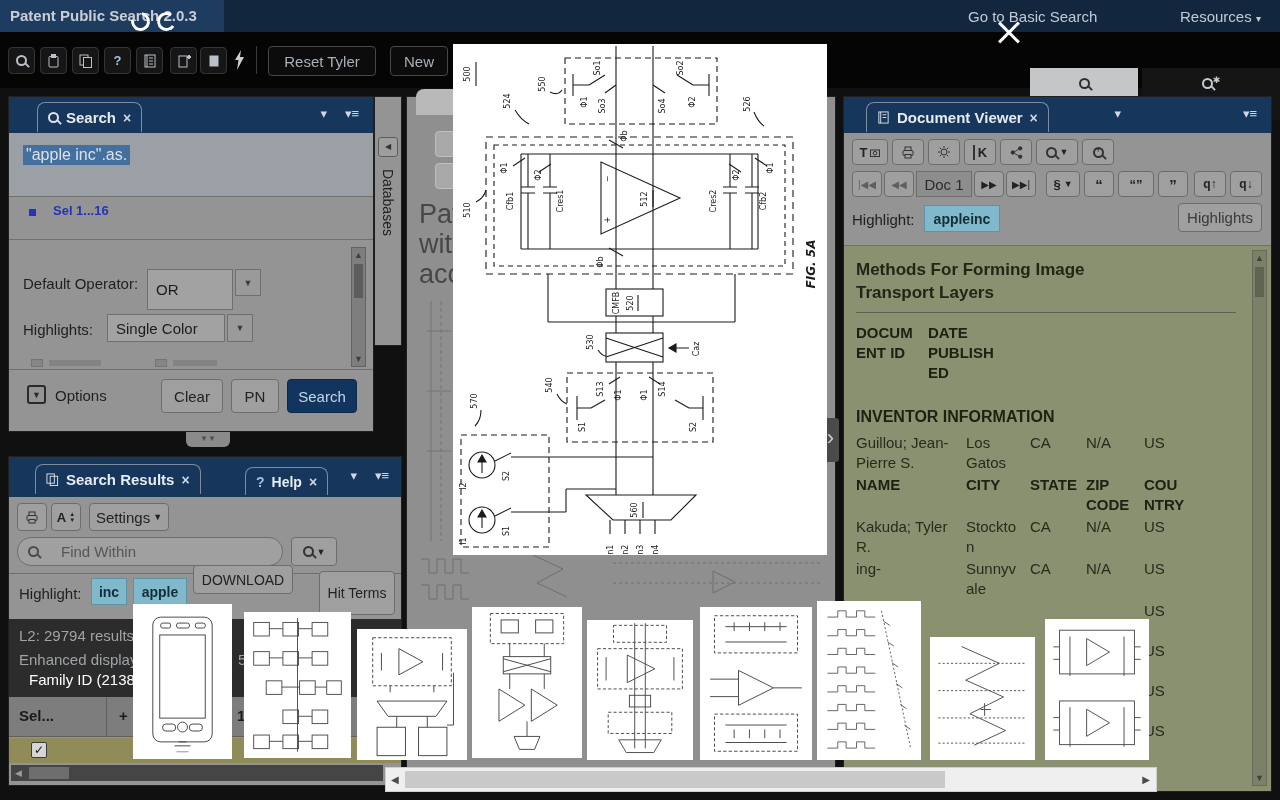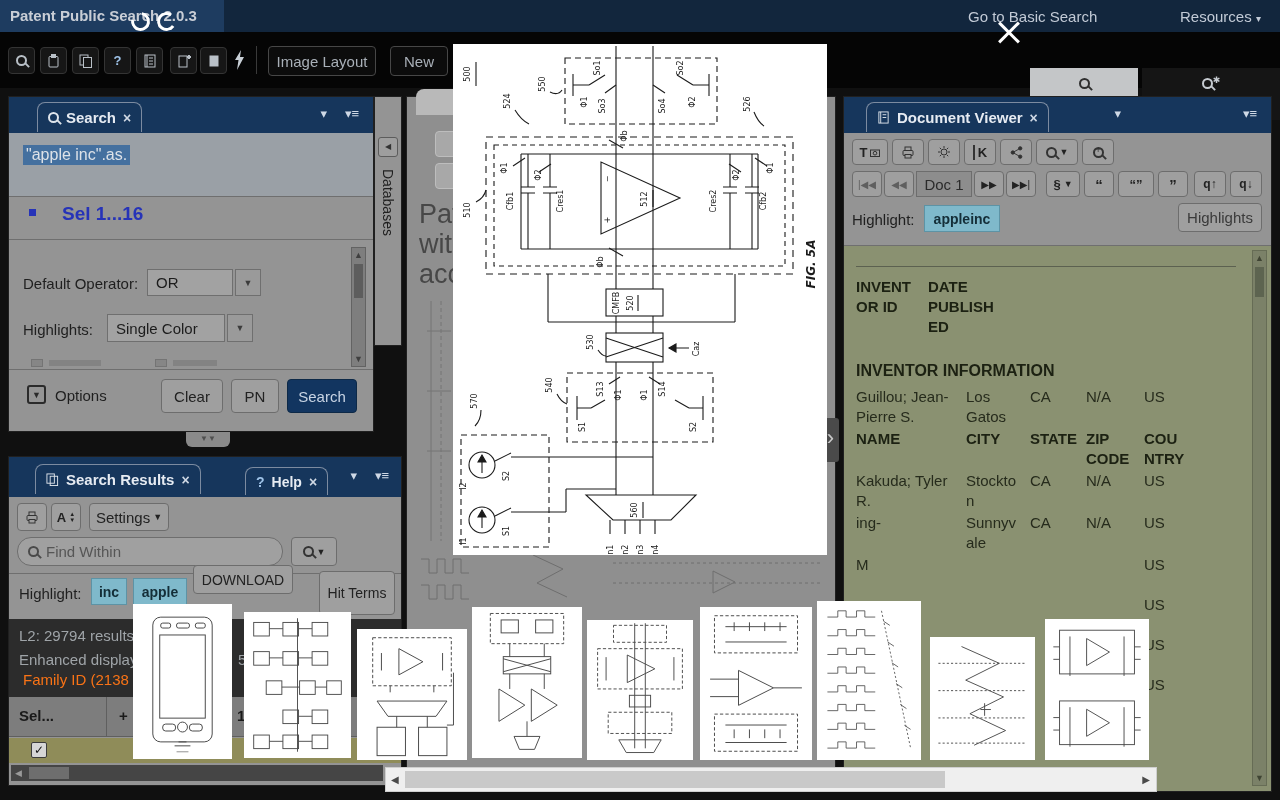--- a/index.html
+++ b/index.html
@@ -117,21 +117,21 @@
     <svg width="14" height="14" viewBox="0 0 14 14" stroke="#b9c0c7" fill="#b9c0c7">
         <rect x="3" y="2" width="8" height="10"></rect>
       </svg>
     </div>
   <div class="p" style="left:232px;top:17px">
     <svg width="14" height="22" viewBox="0 0 14 22">
         <path d="M9 1 L3 11 H6.5 L5 21 L12 8 H8 Z" fill="#c8cfd6"></path>
       </svg>
     </div>
   <div class="p" style="left:256px;top:14px;width:1px;height:28px;background:#3a3a3a"></div>
-  <div class="p dbtn" style="left:268px;top:14px;width:108px;height:30px">Image Layout</div>
+  <div class="p dbtn" style="left:268px;top:14px;width:108px;height:30px">Reset Tyler</div>
   <div class="p dbtn" style="left:390px;top:14px;width:58px;height:30px">New</div>
   <div class="p toptab" style="left:1030px;width:108px;background:#c4c6c8;color:#2f2f2f">
     <span class="mag"></span>
     <span>Quick Search</span>
   </div>
   <div class="p toptab" style="left:1142px;width:138px;background:#151515;color:#c6cbd1">
     <span><span class="mag"></span><span style="font-size:9px;vertical-align:top">✱</span></span>
     <span>Enhanced Search</span>
   </div>
 </div>
@@ -143,25 +143,25 @@
       <span>Search</span>
         <span class="x">×</span>
     </div>
     <div class="phead-ico" style="right:46px">▾</div>
     <div class="phead-ico" style="right:14px">▾≡</div>
   </div>
   <div class="p" style="left:0;top:36px;width:364px;height:64px;background:#9aa0a6;border-bottom:1px solid #6f6f6f">
     <span style="position:absolute;left:14px;top:12px;font-size:16px;color:#dde2e8;background:#44709f;padding:1px 3px">"apple inc".as.</span>
   </div>
   <div class="p" style="left:20px;top:112px;width:7px;height:7px;background:#2633b8"></div>
-  <div class="p sel-blue" style="left:53px;top:106px;font-size:19px">Sel 1...16</div>
+  <div class="p sel-blue" style="left:44px;top:106px;font-size:13px">Sel 1...16</div>
   <div class="p" style="left:0;top:142px;width:364px;height:1px;background:#6f6f6f"></div>
 
   <div class="p fldlbl" style="left:14px;top:178px">Default Operator:</div>
-  <div class="p select" style="left:138px;top:172px;width:86px;height:27px">OR</div>
+  <div class="p select" style="left:138px;top:172px;width:86px;height:41px">OR</div>
   <div class="p selarrow" style="left:226px;top:172px;width:26px;height:27px">▼</div>
 
   <div class="p fldlbl" style="left:14px;top:224px">Highlights:</div>
   <div class="p select" style="left:98px;top:217px;width:118px;height:28px">Single Color</div>
   <div class="p selarrow" style="left:218px;top:217px;width:26px;height:28px">▼</div>
 
   <div class="p" style="left:22px;top:262px;width:12px;height:8px;background:#868686;border:1px solid #747474"></div>
   <div class="p" style="left:40px;top:263px;width:52px;height:6px;background:#838383"></div>
   <div class="p" style="left:146px;top:262px;width:12px;height:8px;background:#868686;border:1px solid #747474"></div>
   <div class="p" style="left:164px;top:263px;width:44px;height:6px;background:#838383"></div>
@@ -216,41 +216,41 @@
     </div>
   <div class="p gbtn" style="left:42px;top:46px;width:30px;height:28px;font-weight:bold">
     <span>A</span>
       <span style="font-size:6px;line-height:6px">▲<br>▼</span>
     </div>
   <div class="p gbtn" style="left:80px;top:46px;width:80px;height:28px;font-size:15px">
     <span>Settings</span>
       <span style="font-size:9px">▼</span>
     </div>
 
-  <div class="p" style="left:8px;top:80px;width:266px;height:29px;background:#a0a0a0;border:1px solid #6e6e6e;border-radius:14px;display:flex;align-items:center;gap:7px;padding:0 10px">
+  <div class="p" style="left:8px;top:80px;width:266px;height:29px;background:#a0a0a0;border:1px solid #6e6e6e;border-radius:14px;display:flex;align-items:center;gap:22px;padding:0 10px">
     <span class="mag" style="color:#4a4a4a"></span>
     <input class="findin" placeholder="Find Within" style="">
   </div>
   <div class="p gbtn" style="left:282px;top:80px;width:46px;height:29px">
     <span class="mag" style="color:#333"></span>
       <span style="font-size:9px">▼</span>
     </div>
 
   <div class="p" style="left:0;top:116px;width:392px;height:1px;background:#6f6f6f"></div>
   <div class="p fldlbl" style="left:10px;top:128px">Highlight:</div>
   <div class="p chip" style="left:82px;top:121px;width:36px;height:27px">inc</div>
   <div class="p chip" style="left:124px;top:121px;width:54px;height:27px">apple</div>
   <div class="p gbtn" style="left:184px;top:108px;width:100px;height:29px;font-size:14px">DOWNLOAD</div>
   <div class="p gbtn" style="left:310px;top:114px;width:76px;height:44px;font-size:14px;text-align:center;white-space:pre-line;line-height:18px">Hit Terms</div>
 
   <div class="p" style="left:0;top:162px;width:392px;height:78px;background:#2c2c2c">
     <div class="p" style="left:10px;top:8px;font-size:15px;color:#9fa4a8">L2: 29794 results</div>
     <div class="p" style="left:10px;top:32px;font-size:15px;color:#9fa4a8">Enhanced display</div>
     <div class="p" style="left:229px;top:32px;font-size:15px;color:#9fa4a8">50</div>
-    <div class="p" style="left:14px;top:52px;font-size:15px;color:#f97316">Family ID (2138</div>
+    <div class="p" style="left:20px;top:52px;font-size:15px;color:#ffffff">Family ID (2138</div>
   </div>
 
   <div class="p" style="left:0;top:240px;width:392px;height:40px;background:#7d7d7d;border-bottom:1px solid #5f5f5f">
     <span class="p" style="left:10px;top:10px;font-size:15px;font-weight:bold;color:#1a1a1a">Sel...</span>
     <span class="p" style="left:110px;top:10px;font-size:15px;font-weight:bold;color:#1a1a1a">+</span>
     <span class="p" style="left:228px;top:10px;font-size:15px;font-weight:bold;color:#1a1a1a">1</span>
     <span class="p" style="left:97px;top:0;width:1px;height:40px;background:#5f5f5f"></span>
     <span class="p" style="left:157px;top:0;width:1px;height:40px;background:#5f5f5f"></span>
     <span class="p" style="left:222px;top:0;width:1px;height:40px;background:#5f5f5f"></span>
   </div>
@@ -360,25 +360,26 @@
   <div class="p gbtn" style="left:314px;top:74px;width:30px;height:26px;font-weight:bold;font-size:15px">”</div>
   <div class="p gbtn" style="left:350px;top:74px;width:32px;height:26px;font-weight:bold;font-size:12px">q↑</div>
   <div class="p gbtn" style="left:386px;top:74px;width:32px;height:26px;font-weight:bold;font-size:12px">q↓</div>
 
   <div class="p fldlbl" style="left:8px;top:114px">Highlight:</div>
   <div class="p chip" style="left:80px;top:108px;width:76px;height:27px">appleinc</div>
   <div class="p gbtn" style="left:334px;top:106px;width:84px;height:29px;font-size:15px;color:#3a3a3a">Highlights</div>
 
   <div class="p olive" style="left:0;top:148px;width:427px;height:546px;border-top:1px solid #6f6f6f">
     <div class="p docc" style="left:12px;top:12px;width:380px">
+      <div style="font-size:17px;line-height:23px;font-weight:bold;color:#202715;width:290px">Methods For Forming Image Transport Layers</div>
       <div style="height:1px;background:#5c6150;margin:8px 0 10px 0"></div>
       <table>
         <tbody>
             <tr>
-          <th style="width:72px">INVENTOR ID</th>
+          <th style="width:72px">DOCUMENT ID</th>
           <th style="width:78px">DATE PUBLISHED</th>
         </tr>
       </tbody>
         </table>
       <div style="font-size:16px;font-weight:bold;color:#1c2112;margin:22px 0 6px 0">INVENTOR INFORMATION</div>
       <table class="docc">
         <tbody>
             <tr style="height:40px">
               <td>Guillou; Jean-Pierre S.</td>
               <td>Los Gatos</td>

